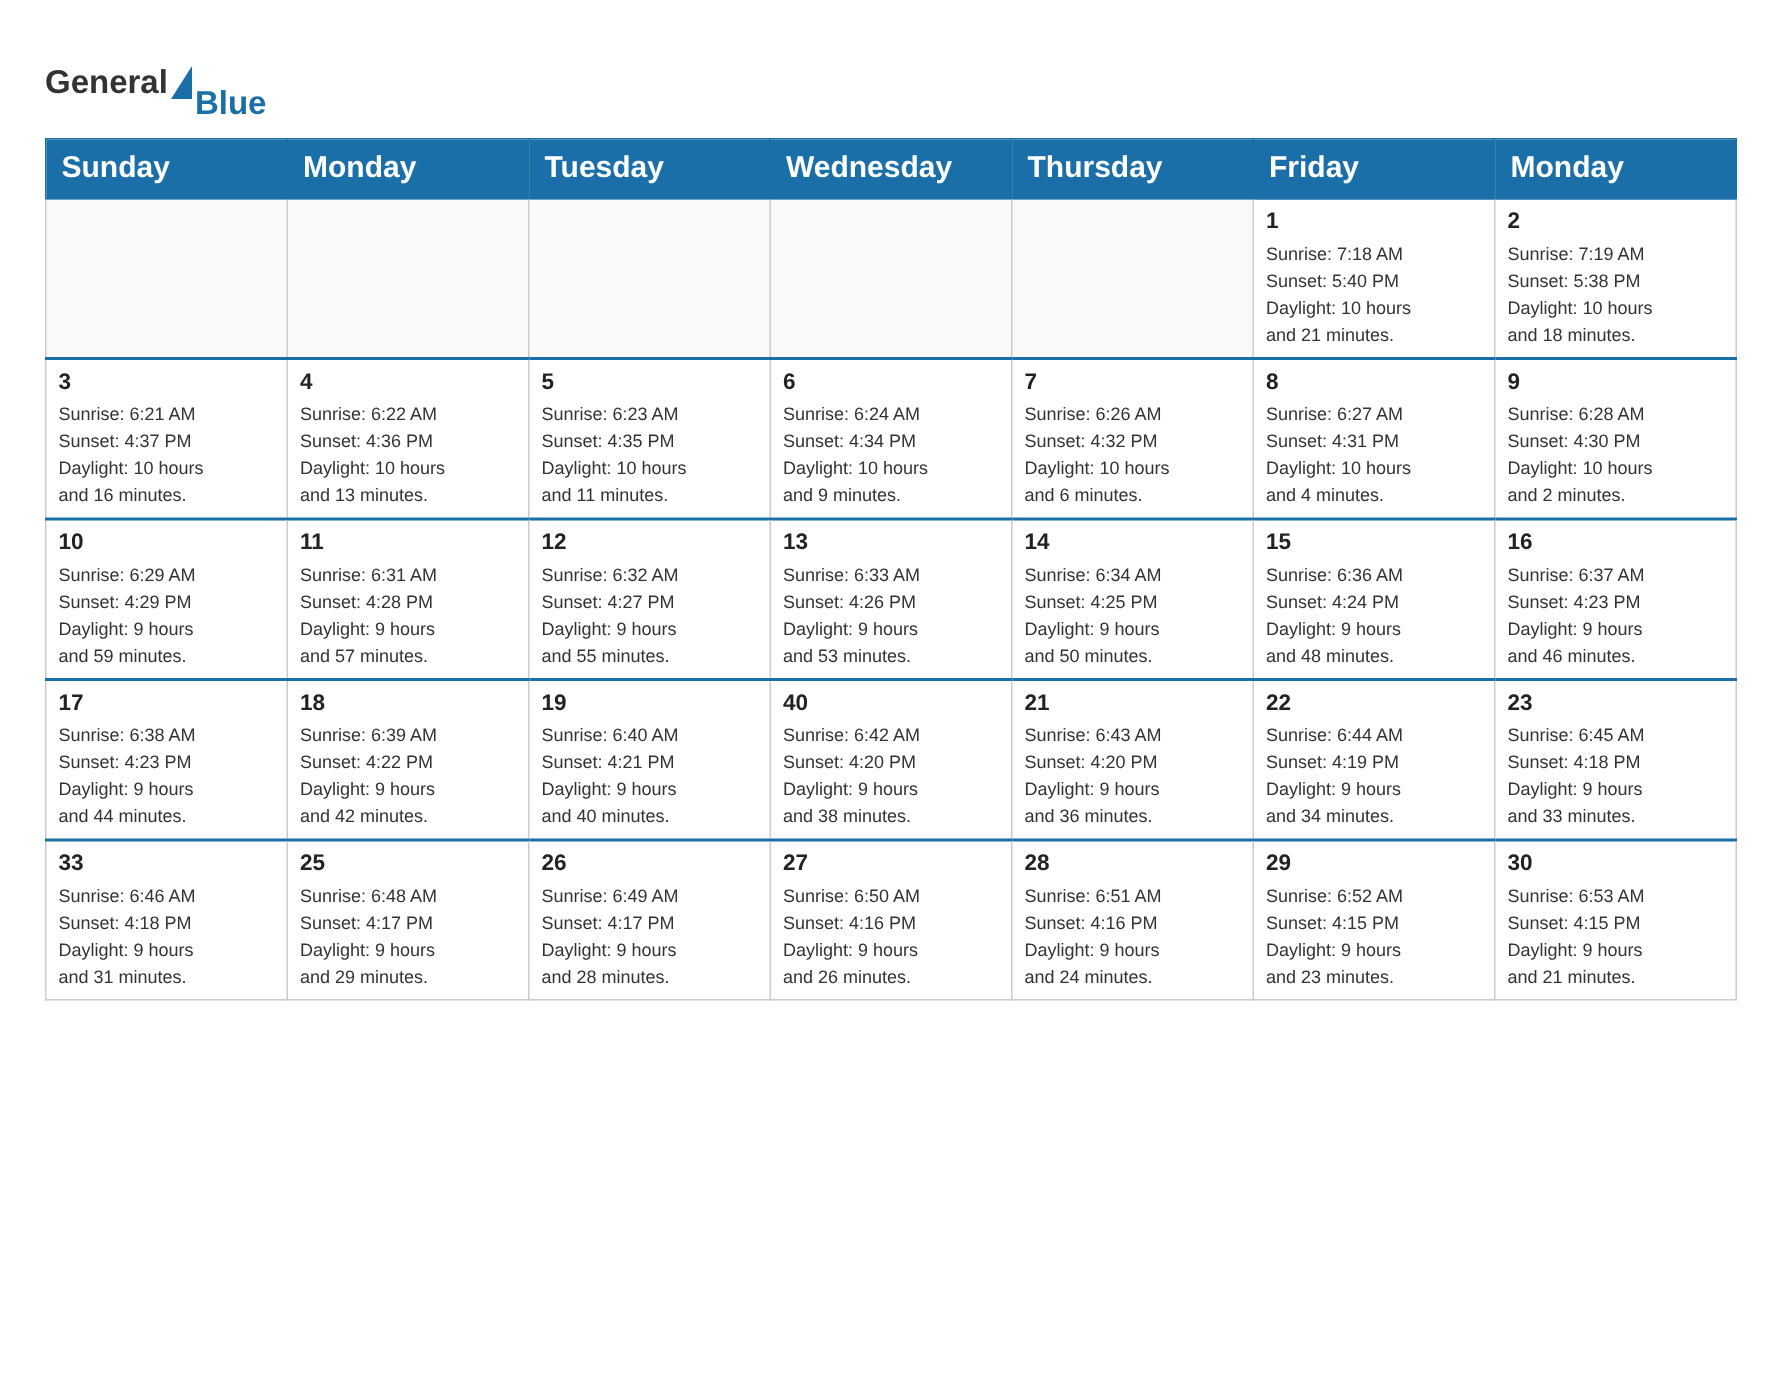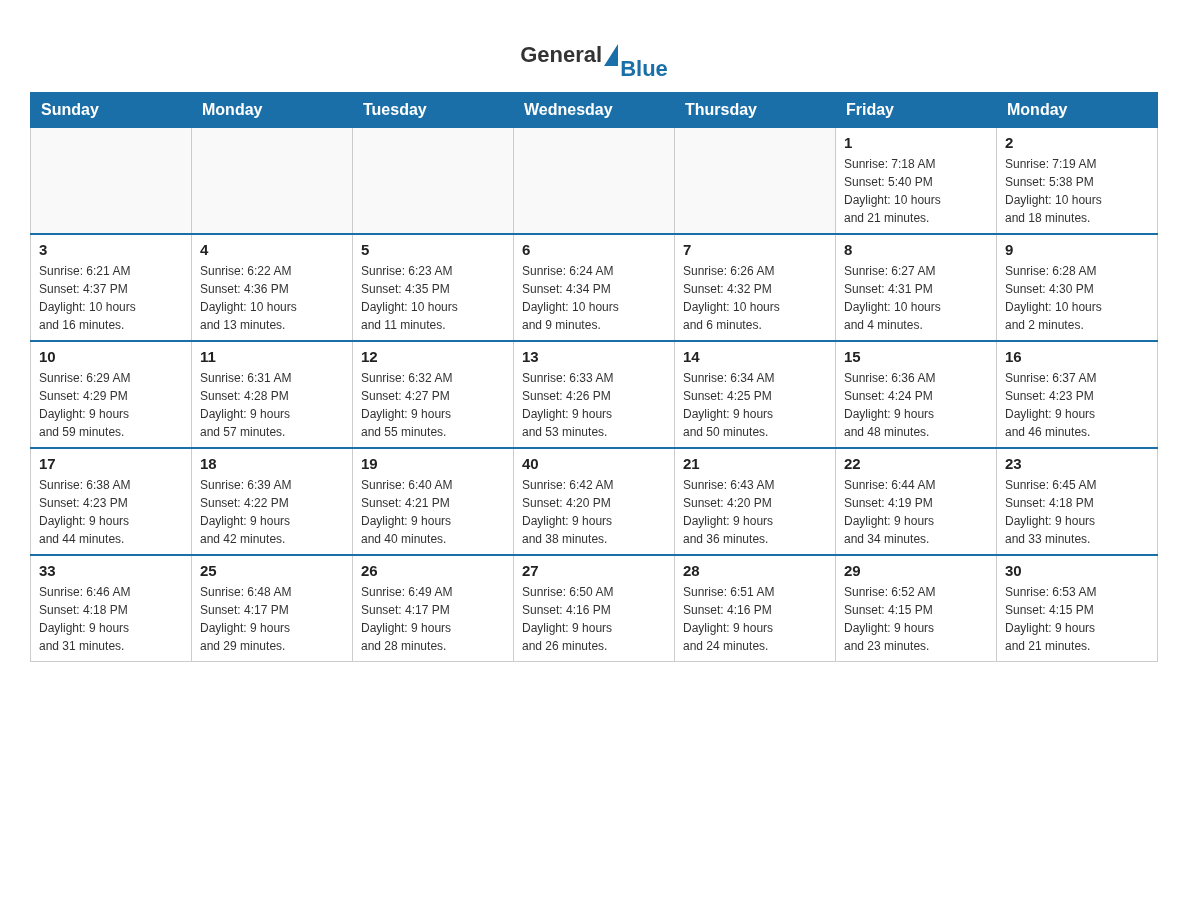--- a/index.html
+++ b/index.html
@@ -7,21 +7,21 @@
       font-family: Arial, sans-serif;
       background: #fff;
       color: #222;
       width: 1188px;
       min-height: 918px;
       padding: 20px 30px;
     }
     .header {
       display: flex;
       align-items: flex-start;
-      justify-content: center;
+      justify-content: space-between;
       margin-bottom: 10px;
     }
     .logo {
       display: flex;
       flex-direction: column;
       align-items: flex-start;
       margin-top: 8px;
     }
     .logo-text {
       display: flex;
@@ -66,21 +66,21 @@
       margin-top: 4px;
     }
     .calendar-table {
       width: 100%;
       border-collapse: collapse;
       margin-top: 10px;
     }
     .calendar-table th {
       background-color: #1a6fa8;
       color: #fff;
-      font-size: 16px;
+      font-size: 20px;
       font-weight: bold;
       padding: 8px 10px;
       text-align: left;
       border: 1px solid #1a6fa8;
     }
     .calendar-table td {
       vertical-align: top;
       border: 1px solid #ccc;
       padding: 6px 8px;
       width: calc(100% / 7);

